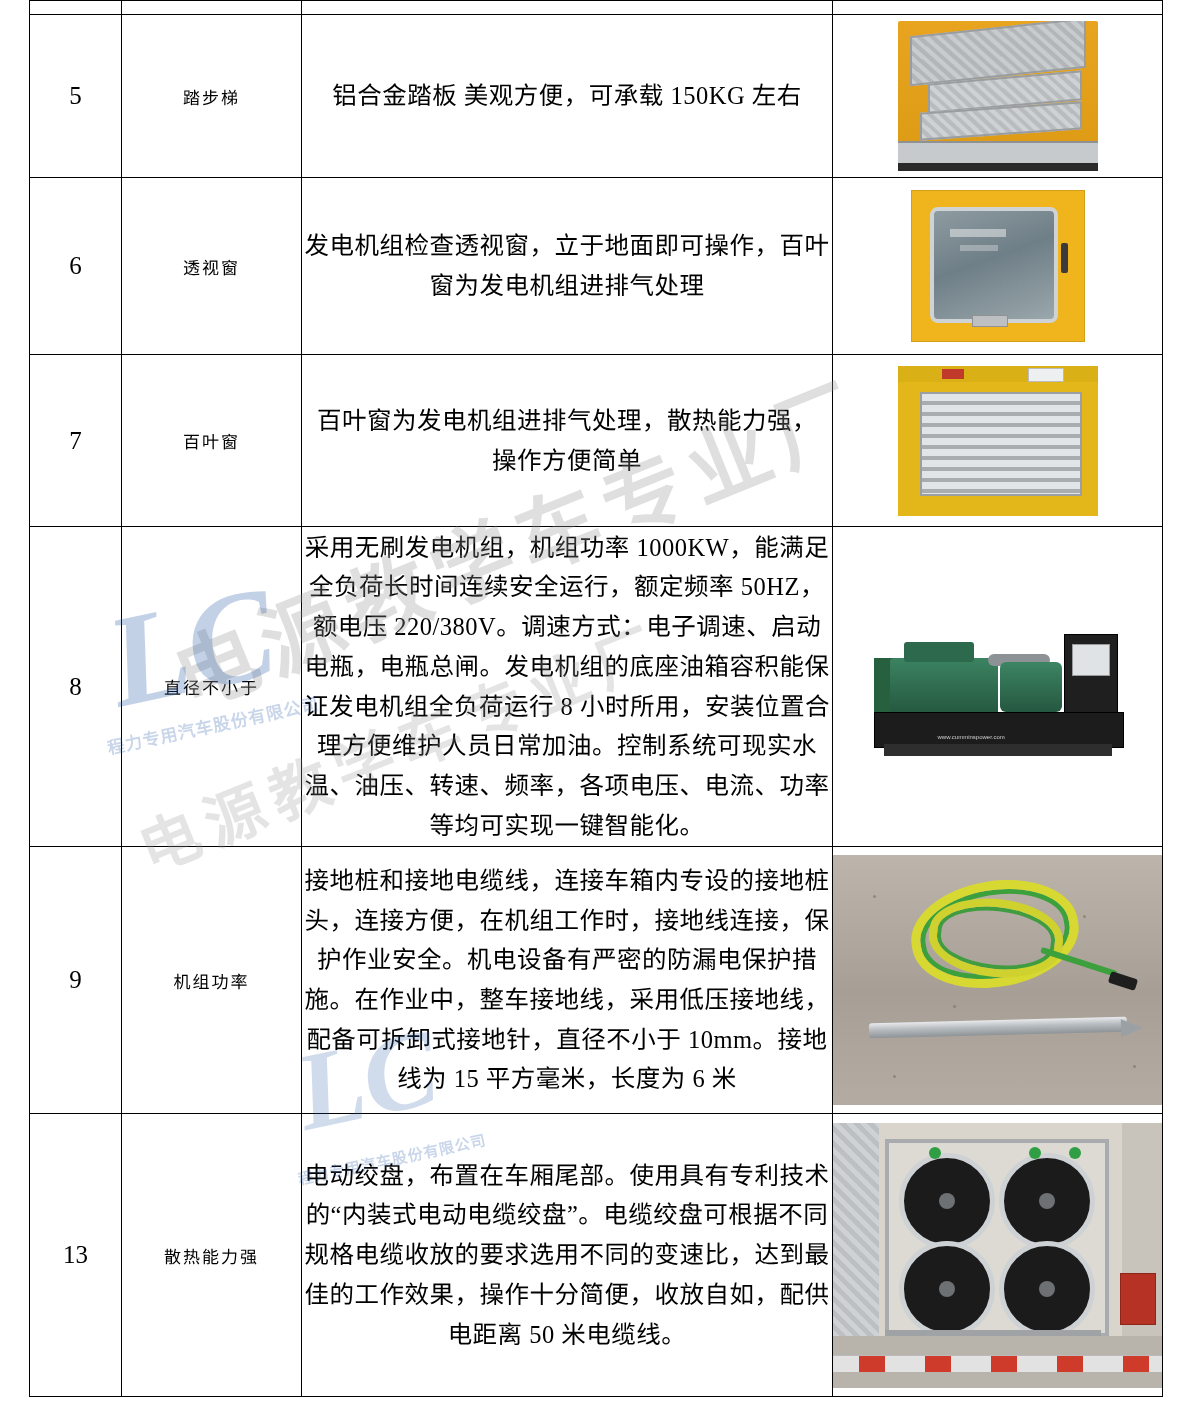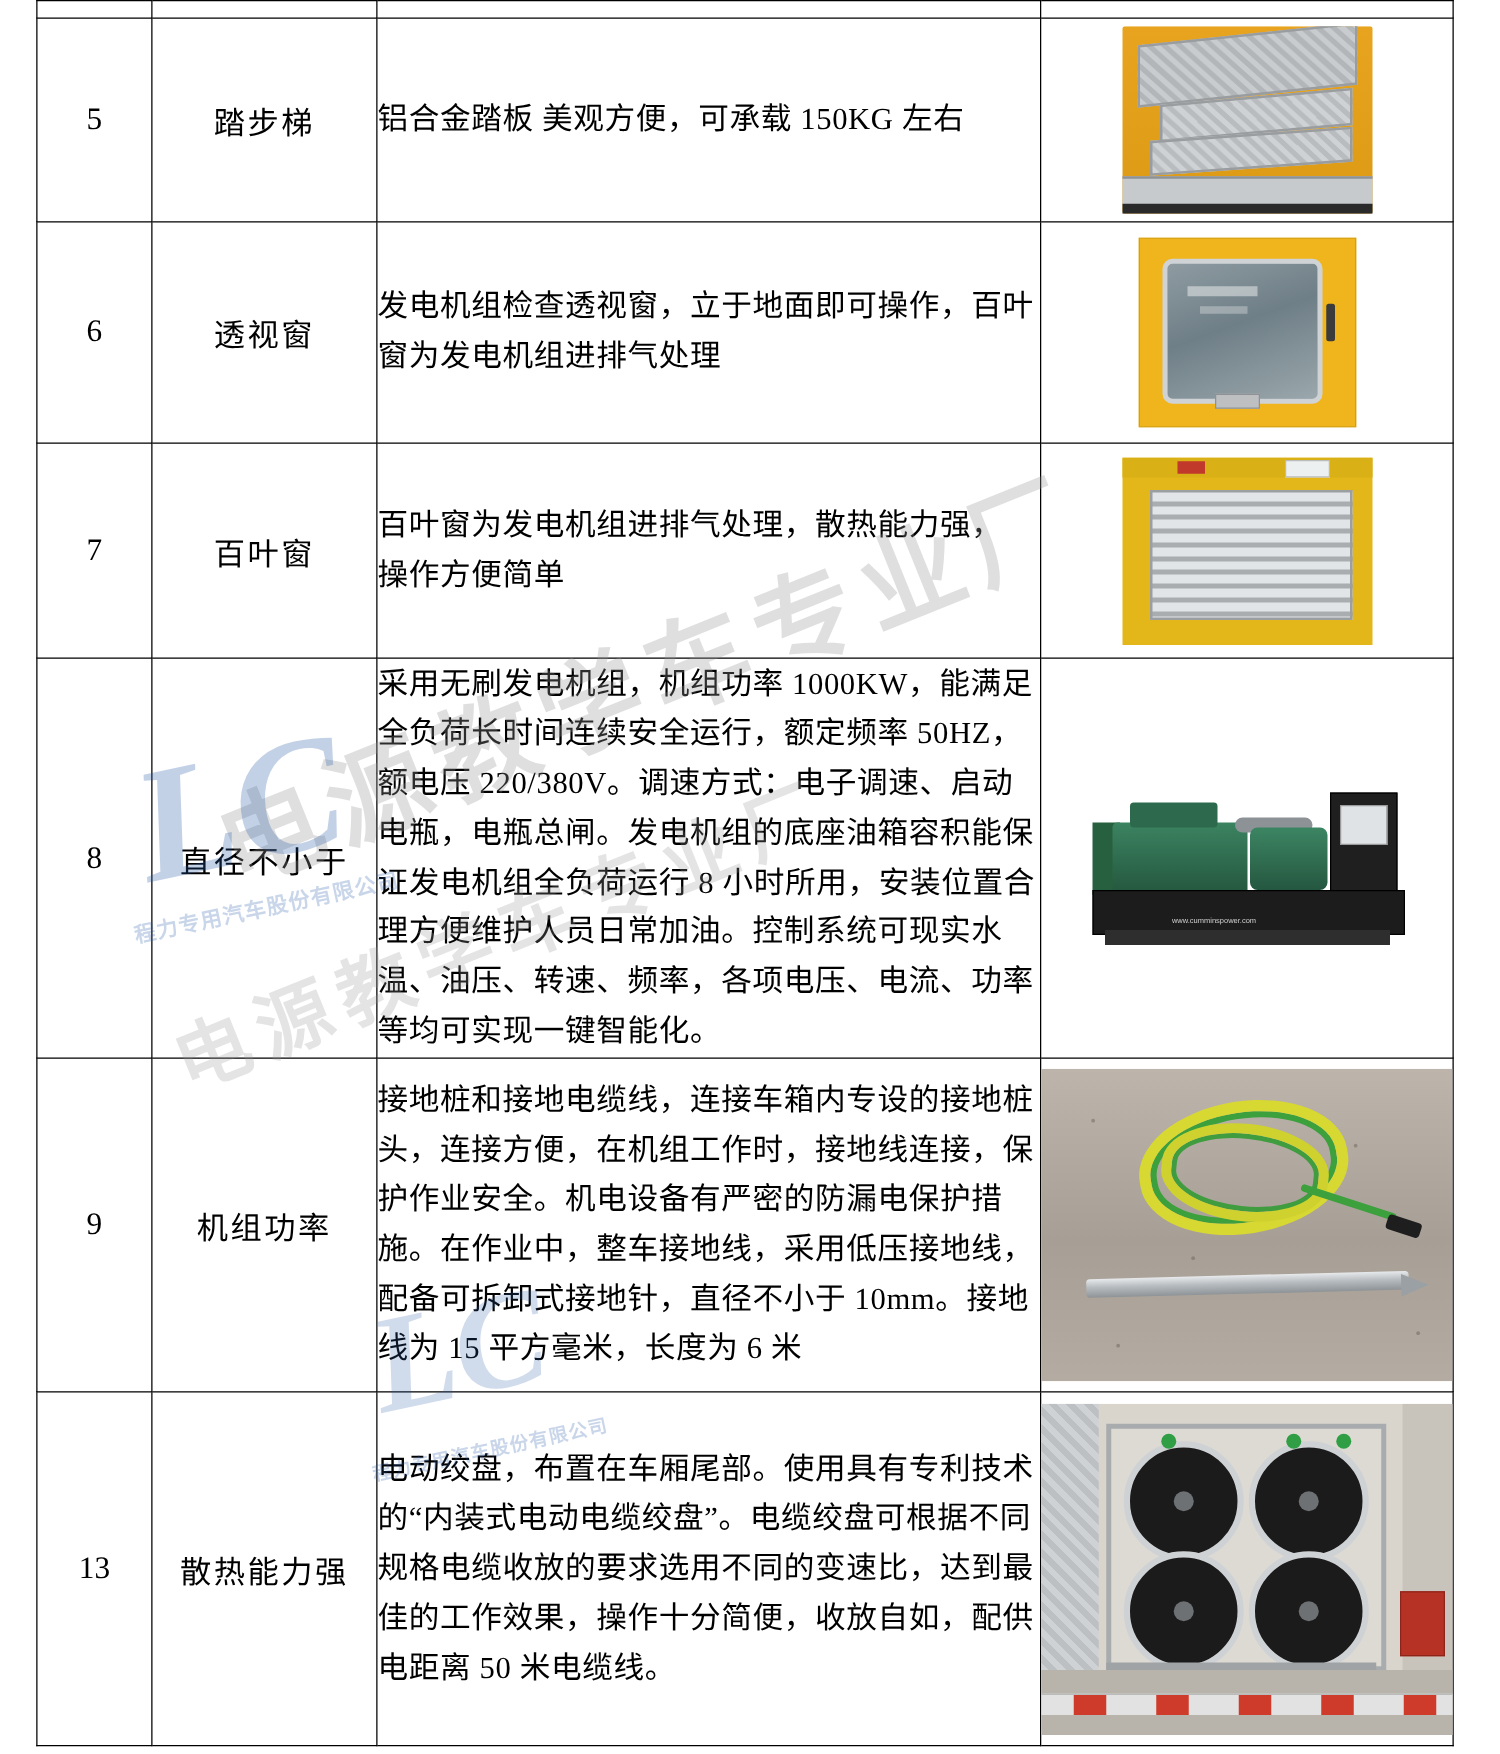--- a/index.html
+++ b/index.html
@@ -108,25 +108,25 @@
   col.c-desc{width:531px;}
   col.c-img{width:330px;}
 
   td.no{
     text-align:center;
     font-size:25px;
     font-family:"Liberation Serif",serif;
   }
   td.name{
     text-align:center;
-    font-size:25px;
+    font-size:17px;
     letter-spacing:2px;
   }
   td.desc{
-    text-align:left;
+    text-align:center;
     font-size:24.5px;
     line-height:1.62;
     padding:8px 14px;
     letter-spacing:0.5px;
   }
   td.img{
     padding:0;
     text-align:center;
     vertical-align:middle;
   }

